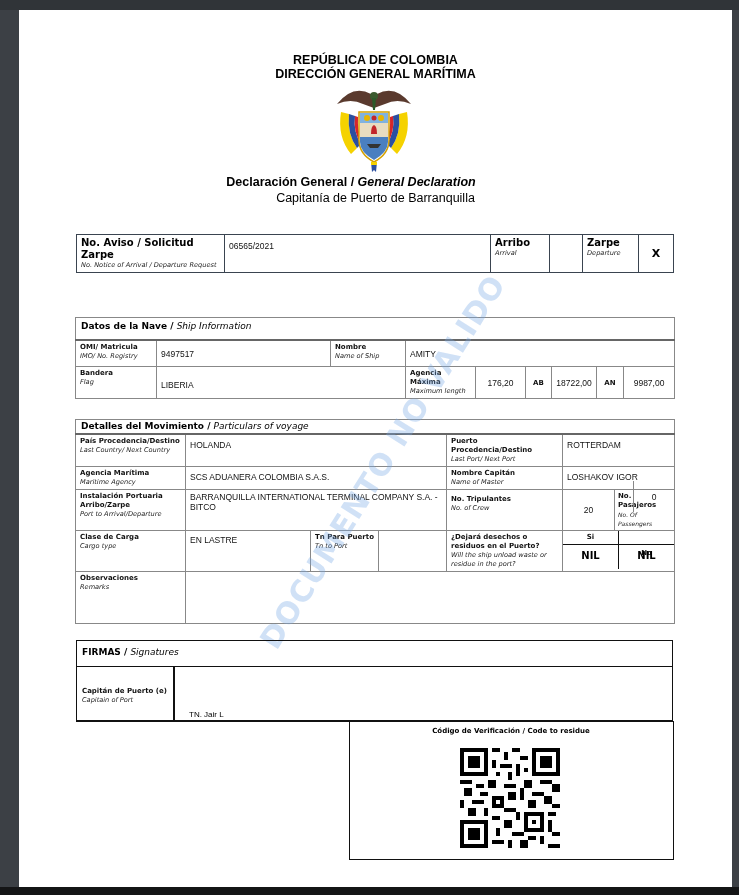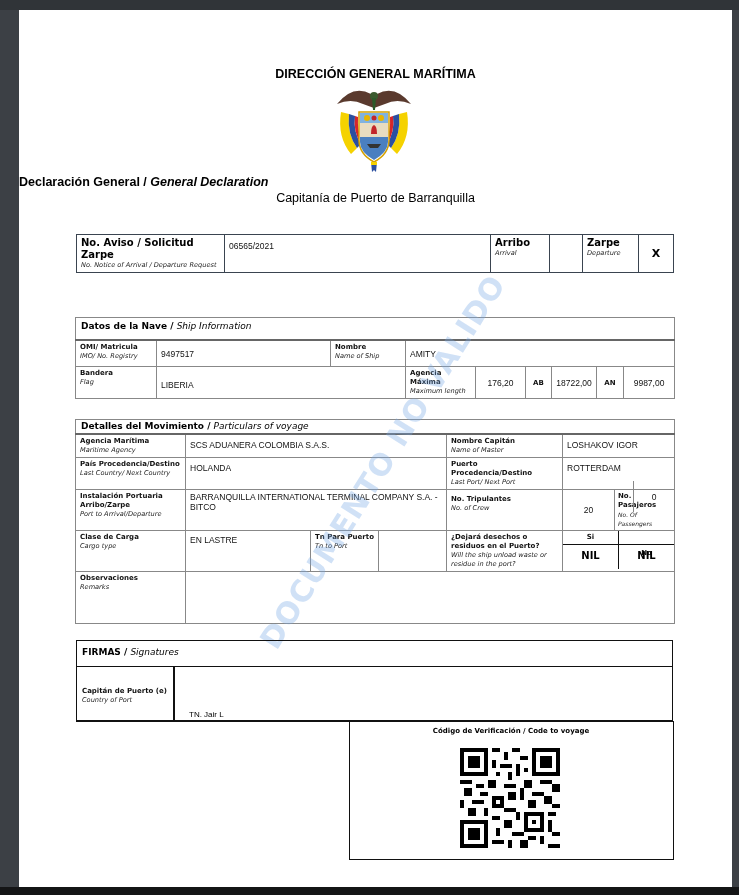--- a/index.html
+++ b/index.html
@@ -5,21 +5,21 @@
   * { box-sizing: border-box; margin: 0; padding: 0; }
   html, body { width: 739px; height: 895px; overflow: hidden; }
   body { background: #3c4045; position: relative; font-family: "Liberation Sans", sans-serif; color: #000; }
   .topbar { position: absolute; left: 0; top: 0; width: 739px; height: 10px; background: #303438; }
   .bottombar { position: absolute; left: 0; top: 887px; width: 739px; height: 8px; background: #141516; }
   .page { position: absolute; left: 19px; top: 10px; width: 713px; height: 877px; background: #fff; }
   .abs { position: absolute; }
 
   .hdr1 { left: 0; width: 713px; text-align: center; font-weight: bold; font-size: 12.5px; line-height: 14px; }
   .crest { left: 314px; top: 72px; width: 82px; height: 92px; }
-  .title { left: 0; top: 165px; width: 640px; font-size: 12.5px; font-weight: bold; }
+  .title { left: 0; top: 165px; width: 640px; text-align: center; font-size: 12.5px; font-weight: bold; padding-left: 24px; }
   .title i { font-style: italic; }
   .subtitle { left: 0; top: 181px; width: 713px; text-align: center; font-size: 12.5px; }
 
   table { border-collapse: collapse; table-layout: fixed; }
   td { vertical-align: top; padding: 2px 4px; font-size: 8px; }
   .lbl { font-family: "DejaVu Sans", sans-serif; font-weight: bold; font-size: 7px; line-height: 9px; color: #111; }
   .sub { font-family: "DejaVu Sans", sans-serif; font-style: italic; font-size: 6.6px; line-height: 9px; color: #222; }
   .val { font-size: 8.5px; color: #111; }
 
   
@@ -53,20 +53,21 @@
   .qrtitle { position: absolute; left: 0; top: 5px; width: 322px; text-align: center; font-family: "DejaVu Sans", sans-serif; font-weight: bold; font-size: 7px; }
   .qr { position: absolute; left: 110px; top: 26px; width: 100px; height: 100px; }
 </style>
 </head>
 <body>
 
 <div class="topbar"></div>
 
 <div class="page">
 
+  <div class="abs hdr1" style="top:43px">REPÚBLICA DE COLOMBIA</div>
   <div class="abs hdr1" style="top:57px">DIRECCIÓN GENERAL MARÍTIMA</div>
 
   <svg class="abs crest" viewBox="0 0 82 92">
 
     <path d="M4 22 Q20 2 38 12 L41 20 L44 12 Q62 2 78 22 Q64 16 52 22 L41 26 L30 22 Q18 16 4 22 Z" fill="#5a3a2e"></path>
     <circle cx="41" cy="14" r="4" fill="#3a5a2e"></circle>
     <path d="M39 16 L43 16 L42 28 L40 28 Z" fill="#2c5a2a"></path>
 
     <path d="M8 30 Q4 55 18 72 L24 66 Q14 52 16 32 Z" fill="#f5d200"></path>
     <path d="M16 32 Q14 52 24 66 L28 62 Q20 50 22 34 Z" fill="#2b4fa0"></path>
@@ -186,50 +187,50 @@
         <col style="width:68px">
         <col style="width:60px">
         <col style="width:56px">
         <col style="width:52px">
         <col style="width:60px">
     </colgroup>
     <tbody>
         <tr style="height:14px">
       <td colspan="8" class="sechead" style="padding:1px 5px"><b>Detalles del Movimiento / </b><i>Particulars of voyage</i></td>
     </tr>
+    <tr style="height:20px">
+      <td>
+        <div class="lbl">País Procedencia/Destino</div>
+        <div class="sub">Last Country/ Next Country</div>
+      </td>
+      <td colspan="3">
+            <div class="val" style="padding-top:3px">HOLANDA</div>
+          </td>
+      <td colspan="2">
+        <div class="lbl">Puerto Procedencia/Destino</div>
+        <div class="sub">Last Port/ Next Port</div>
+      </td>
+      <td colspan="2">
+            <div class="val" style="padding-top:3px">ROTTERDAM</div>
+          </td>
+    </tr>
     <tr style="height:22px">
       <td>
         <div class="lbl">Agencia Marítima</div>
         <div class="sub">Maritime Agency</div>
       </td>
       <td colspan="3">
             <div class="val" style="padding-top:3px">SCS ADUANERA COLOMBIA S.A.S.</div>
           </td>
       <td colspan="2">
         <div class="lbl">Nombre Capitán</div>
         <div class="sub">Name of Master</div>
       </td>
       <td colspan="2">
             <div class="val" style="padding-top:3px">LOSHAKOV IGOR</div>
-          </td>
-    </tr>
-    <tr style="height:20px">
-      <td>
-        <div class="lbl">País Procedencia/Destino</div>
-        <div class="sub">Last Country/ Next Country</div>
-      </td>
-      <td colspan="3">
-            <div class="val" style="padding-top:3px">HOLANDA</div>
-          </td>
-      <td colspan="2">
-        <div class="lbl">Puerto Procedencia/Destino</div>
-        <div class="sub">Last Port/ Next Port</div>
-      </td>
-      <td colspan="2">
-            <div class="val" style="padding-top:3px">ROTTERDAM</div>
           </td>
     </tr>
     <tr style="height:31px">
       <td>
         <div class="lbl">Instalación Portuaria Arribo/Zarpe</div>
         <div class="sub">Port to Arrival/Departure</div>
       </td>
       <td colspan="3">
             <div class="val" style="line-height:10px">BARRANQUILLA INTERNATIONAL TERMINAL COMPANY S.A. - BITCO</div>
           </td>
@@ -288,28 +289,28 @@
   <div class="abs" style="left:614px;top:471px;width:1px;height:31px;background:#888"></div>
   <div class="abs val" style="left:615px;top:482px;width:40px;text-align:center">0</div>
 
   <div class="watermark">DOCUMENTO NO VALIDO</div>
 
   <div class="sigbox">
     <div class="head"><b>FIRMAS / </b><i>Signatures</i></div>
     <div class="sigcol"></div>
     <div class="siglbl">
       <div class="lbl">Capitán de Puerto (e)</div>
-      <div class="sub">Country of Port</div>
+      <div class="sub">Capitain of Port</div>
     </div>
     <div class="signame">TN. Jair L</div>
   </div>
   <div class="sigbottom"></div>
 
   <div class="qrbox">
-    <div class="qrtitle">Código de Verificación / Code to voyage</div>
+    <div class="qrtitle">Código de Verificación / Code to residue</div>
     <svg class="qr" viewBox="0 0 25 25" shape-rendering="crispEdges">
       <rect width="25" height="25" fill="#fff"></rect>
       <g fill="#000">
 
         <rect x="0" y="0" width="7" height="7"></rect>
           <rect x="1" y="1" width="5" height="5" fill="#fff"></rect>
           <rect x="2" y="2" width="3" height="3"></rect>
         <rect x="18" y="0" width="7" height="7"></rect>
           <rect x="19" y="1" width="5" height="5" fill="#fff"></rect>
           <rect x="20" y="2" width="3" height="3"></rect>

